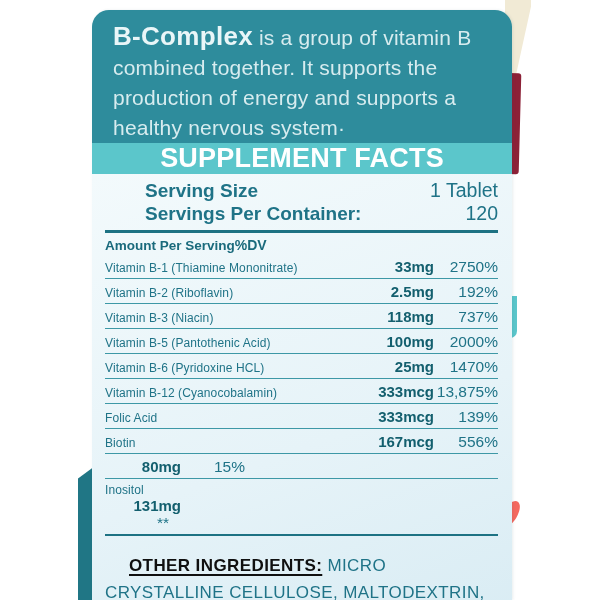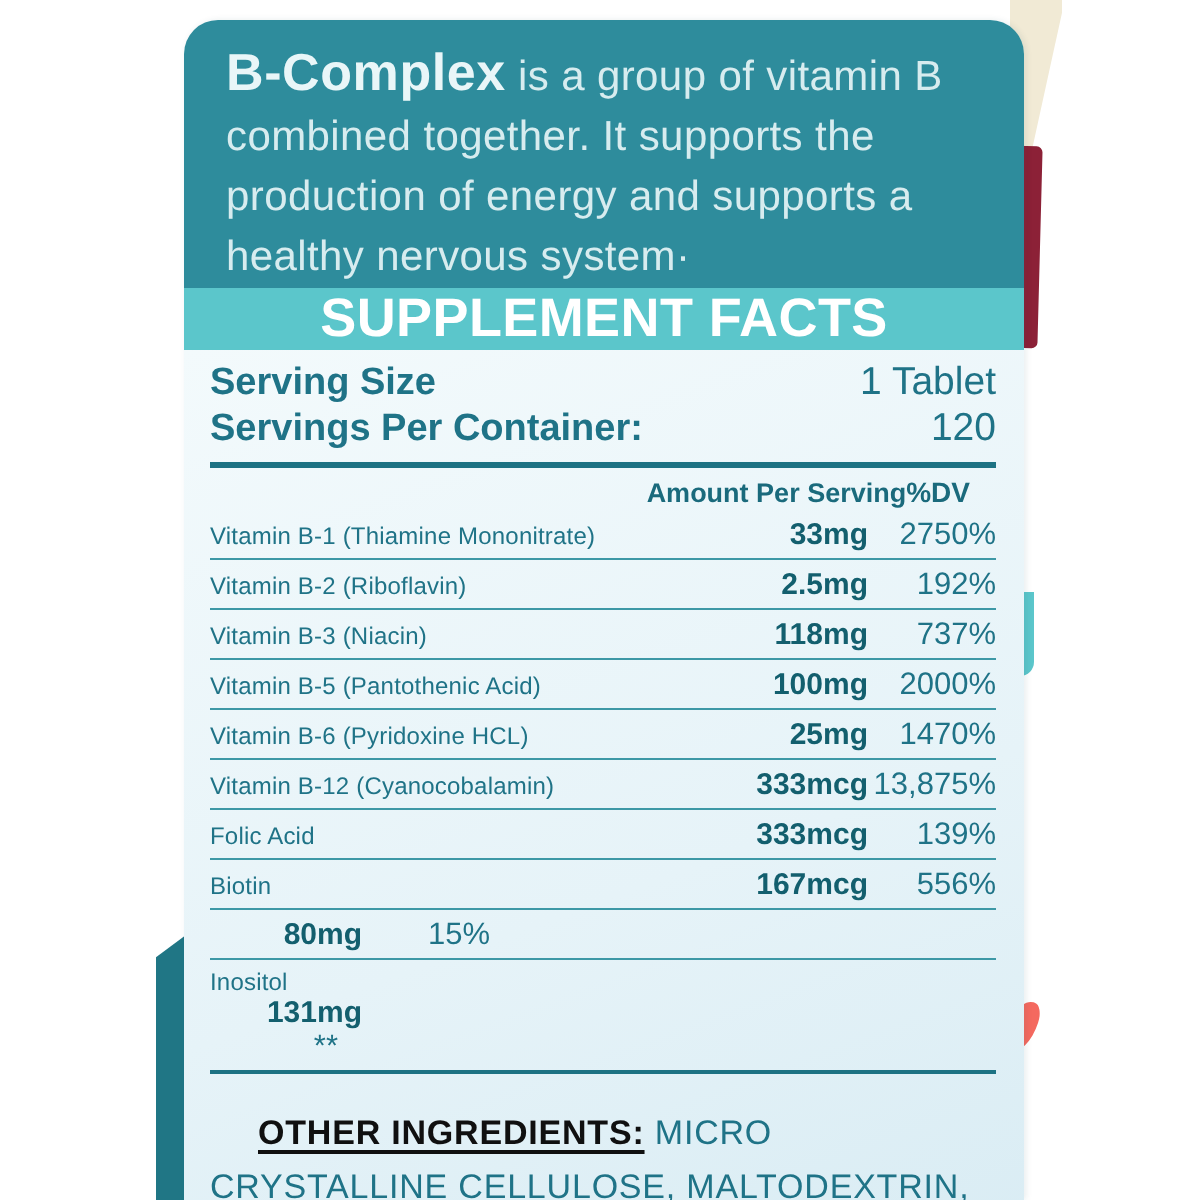--- a/index.html
+++ b/index.html
@@ -34,25 +34,25 @@
   .facts-band{
     background:var(--band-teal,#5BC6CB);height:38px;display:flex;align-items:center;justify-content:center;
     color:#ffffff;font-size:27px;font-weight:bold;letter-spacing:.2px;
   }
   .body{
     flex:1;box-sizing:border-box;padding:5px 14px 0 13px;
     background:linear-gradient(160deg,#f3fafc 0%,#e6f3f8 55%,#d7ebf3 100%);
     color:var(--text-teal,#1F7387);
   }
   .serve-row{display:flex;justify-content:space-between;align-items:baseline;
-    font-size:19px;line-height:23px;}
+    font-size:19px;line-height:23px;margin-left:40px;}
   .serve-row .lbl{font-weight:bold;}
   .serve-row .val{font-weight:normal;font-size:19.5px;}
   .thick-rule{height:3px;background:var(--rule-teal,#1D7283);margin:5px 0 0 0;border:0;}
-  .col-head{display:flex;justify-content:flex-end;align-items:baseline;padding:4px 0 1px 0;}
+  .col-head{display:flex;justify-content:flex-start;align-items:baseline;padding:4px 0 1px 0;}
   .col-head .aps{font-size:13.5px;font-weight:bold;color:#1A6A7C;}
   .col-head .dv{font-size:14px;font-weight:bold;color:#1A6A7C;padding-right:13px;}
   .nutrient-table{display:block;}
   .n-row{display:flex;align-items:baseline;padding:4px 0 2px 0;
     border-bottom:1.5px solid var(--sep-teal,#3D98A6);}
   .n-row:last-child{border-bottom:2.5px solid var(--rule-teal,#1D7283);flex-direction:column;}
   .c-name{flex:1;font-size:12px;letter-spacing:.1px;}
   .c-amount{width:76px;text-align:right;font-weight:bold;font-size:15px;color:var(--amount-teal,#135F6E);}
   .c-dv{width:64px;text-align:right;font-size:15.5px;}
   .other{margin-top:16px;font-size:17px;line-height:27px;letter-spacing:.4px;color:var(--text-teal,#1F7387);}

